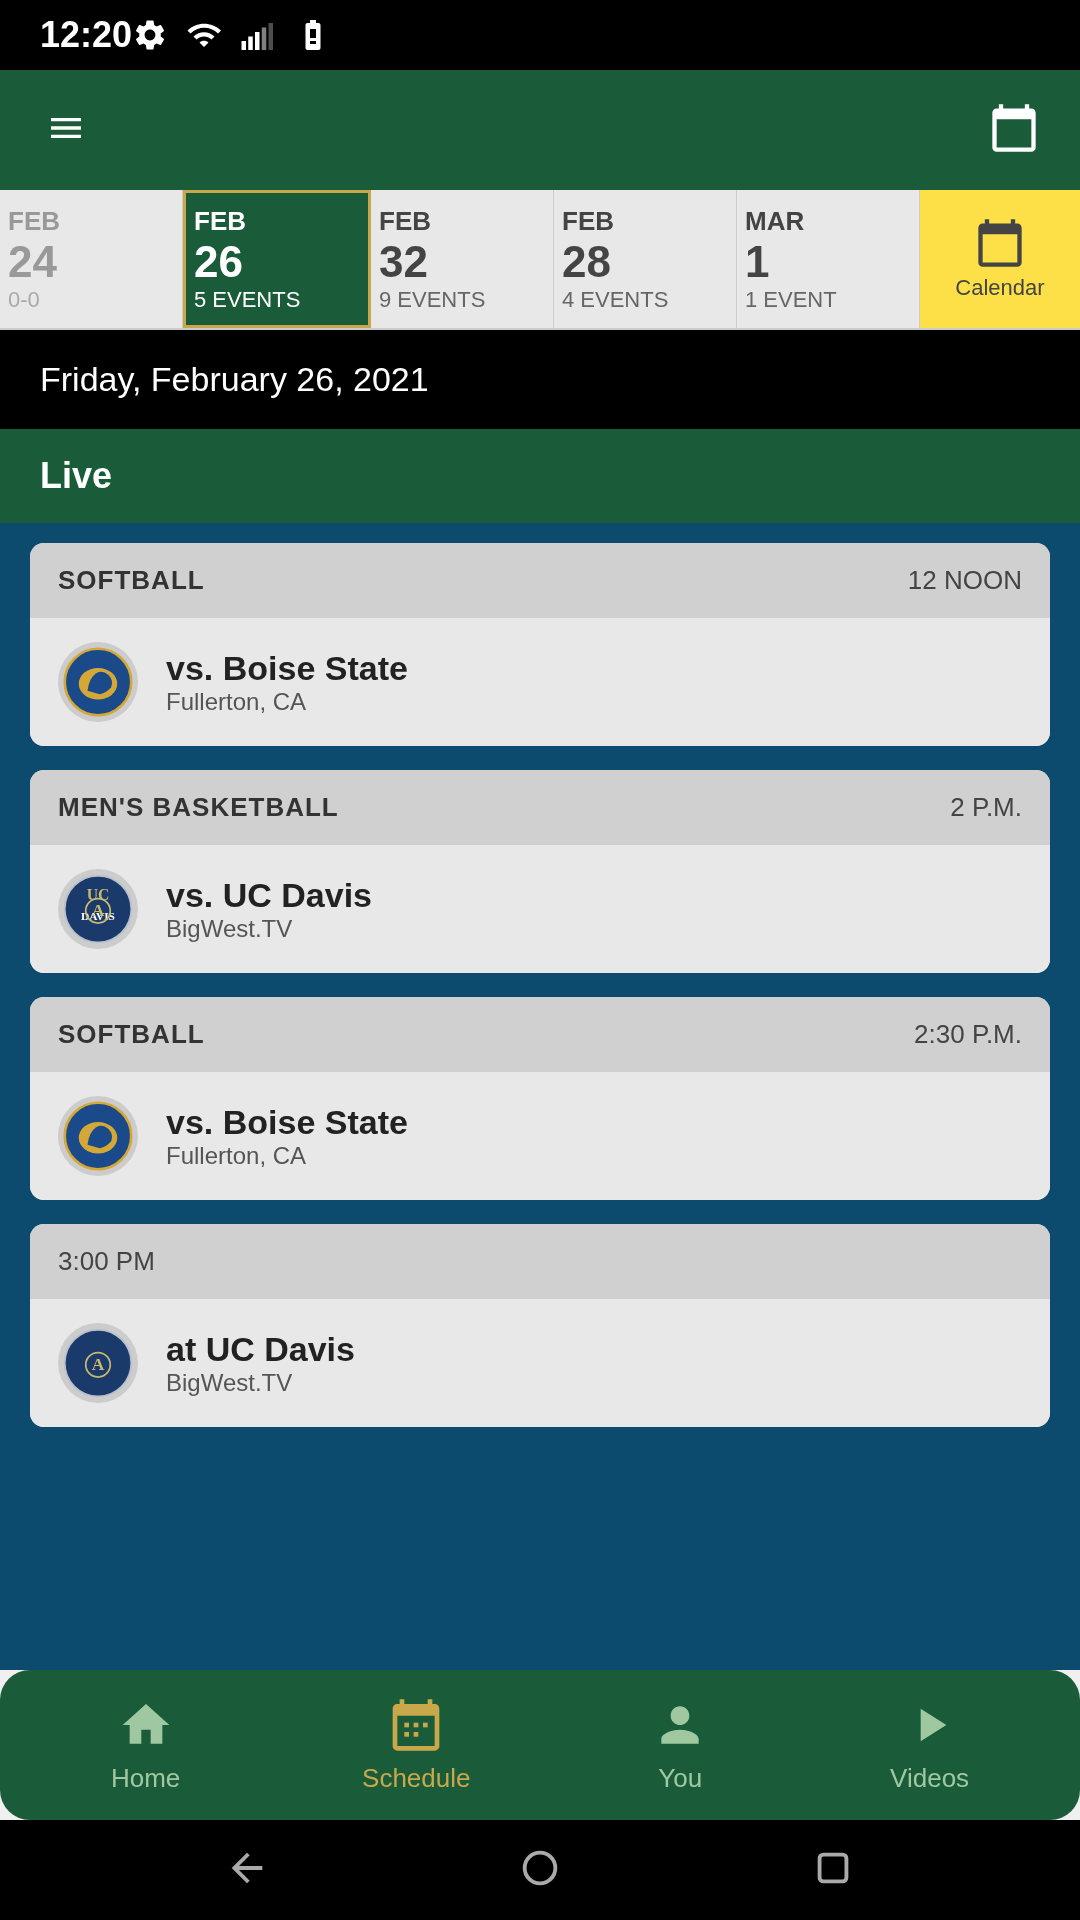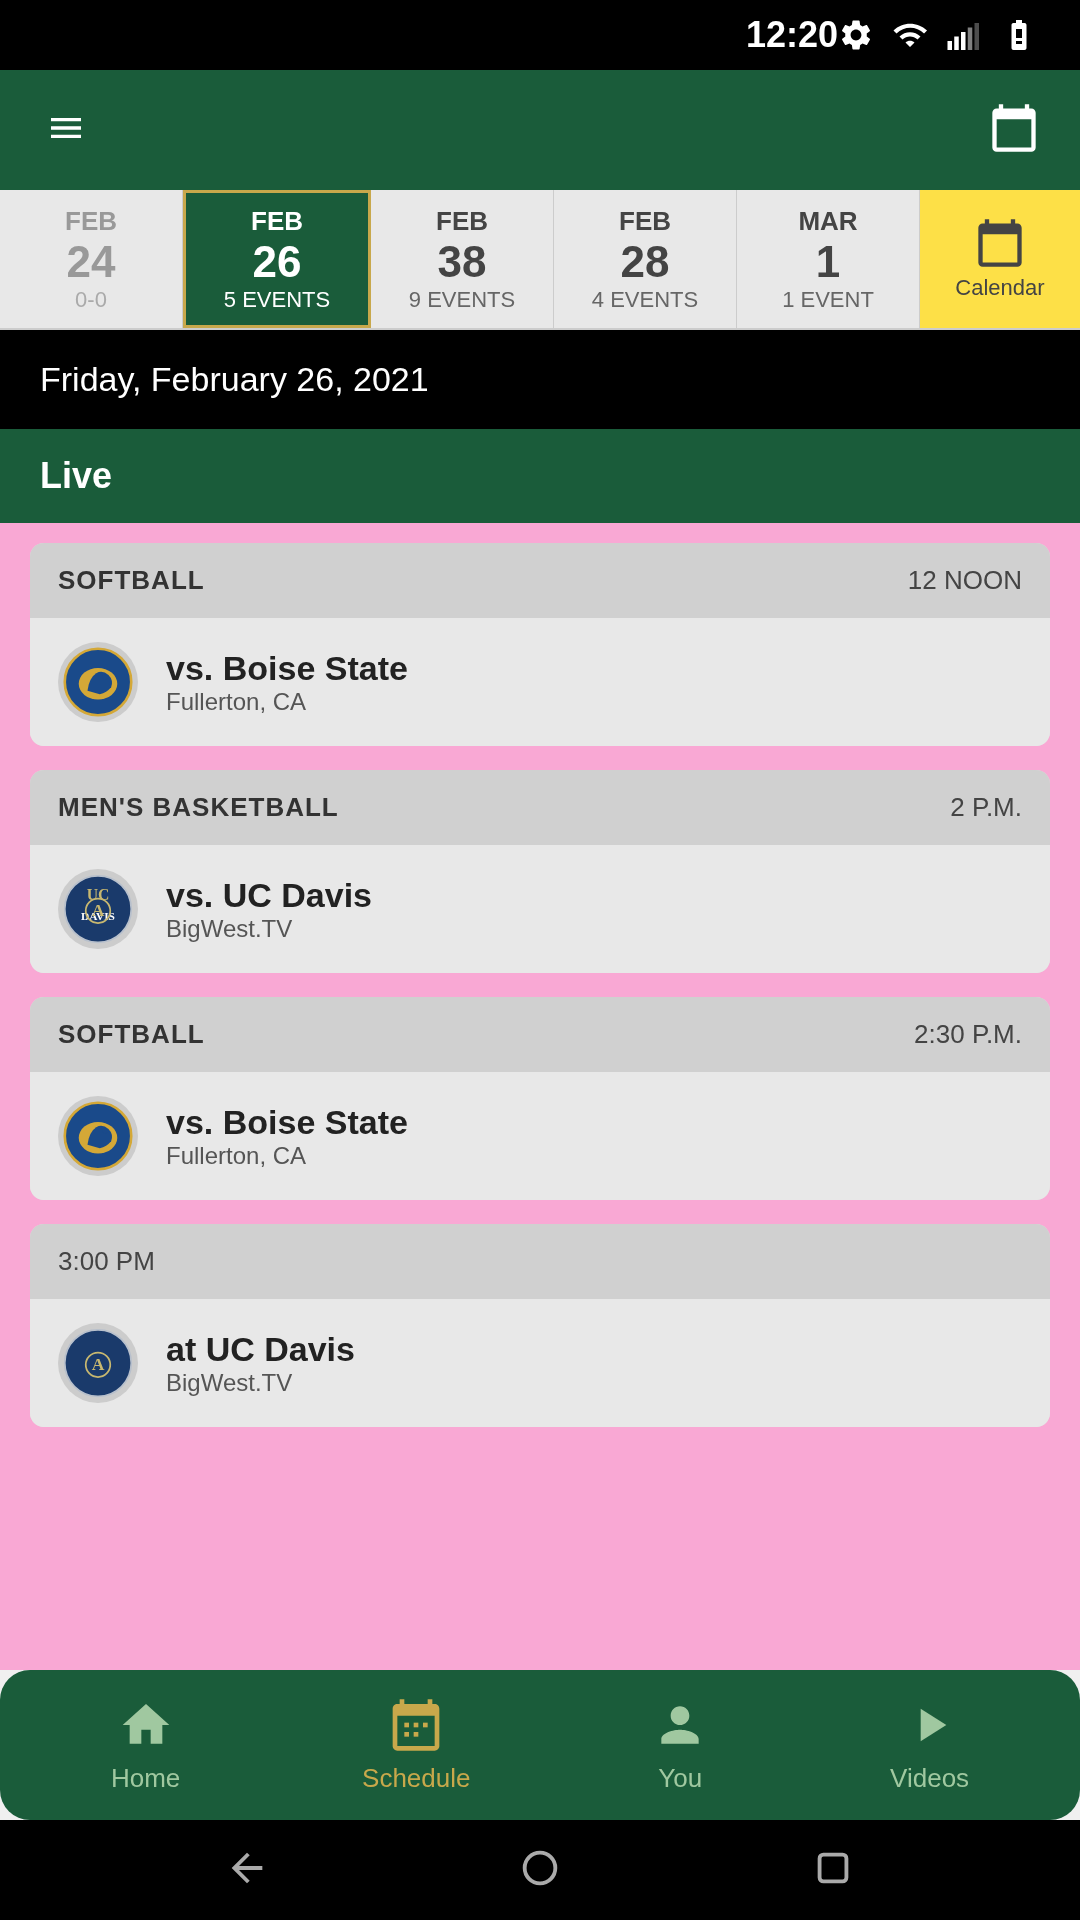--- a/index.html
+++ b/index.html
@@ -11,21 +11,21 @@
       background: #f0f0f0;
       display: flex;
       flex-direction: column;
     }
 
     
     .status-bar {
       background: #000;
       color: #fff;
       display: flex;
-      justify-content: flex-end;
+      justify-content: flex-start;
       align-items: center;
       padding: 18px 40px;
       height: 70px;
     }
     .status-time {
       font-size: 36px;
       font-weight: bold;
     }
     .status-icons {
       display: flex;
@@ -56,21 +56,20 @@
     .date-tabs {
       background: #e8e8e8;
       display: flex;
       align-items: stretch;
       height: 140px;
       border-bottom: 2px solid #ccc;
     }
     .date-tab {
       display: flex;
       flex-direction: column;
-      align-items: center;
       justify-content: center;
       flex: 1;
       padding: 12px 8px;
       cursor: pointer;
       border-right: 1px solid #ccc;
     }
     .date-tab.active {
       background: #1a5c3a;
       color: white;
       border: 3px solid #c8a84b;
@@ -140,21 +139,21 @@
       font-weight: 700;
     }
 
     
     .events-list {
       flex: 1;
       padding: 20px 30px;
       display: flex;
       flex-direction: column;
       gap: 24px;
-      background: #f9a8d4;
+      background: #0c4a6e;
     }
 
     .event-card {
       background: #e0e0e0;
       border-radius: 14px;
       overflow: hidden;
     }
     .event-card-header {
       display: flex;
       justify-content: space-between;
@@ -316,21 +315,21 @@
   </div>
 
   <div class="date-tab active">
     <span class="month">FEB</span>
     <span class="day">26</span>
     <span class="events">5 EVENTS</span>
   </div>
 
   <div class="date-tab inactive">
     <span class="month">FEB</span>
-    <span class="day">38</span>
+    <span class="day">32</span>
     <span class="events">9 EVENTS</span>
   </div>
 
   <div class="date-tab inactive">
     <span class="month">FEB</span>
     <span class="day">28</span>
     <span class="events">4 EVENTS</span>
   </div>
 
   <div class="date-tab inactive">

